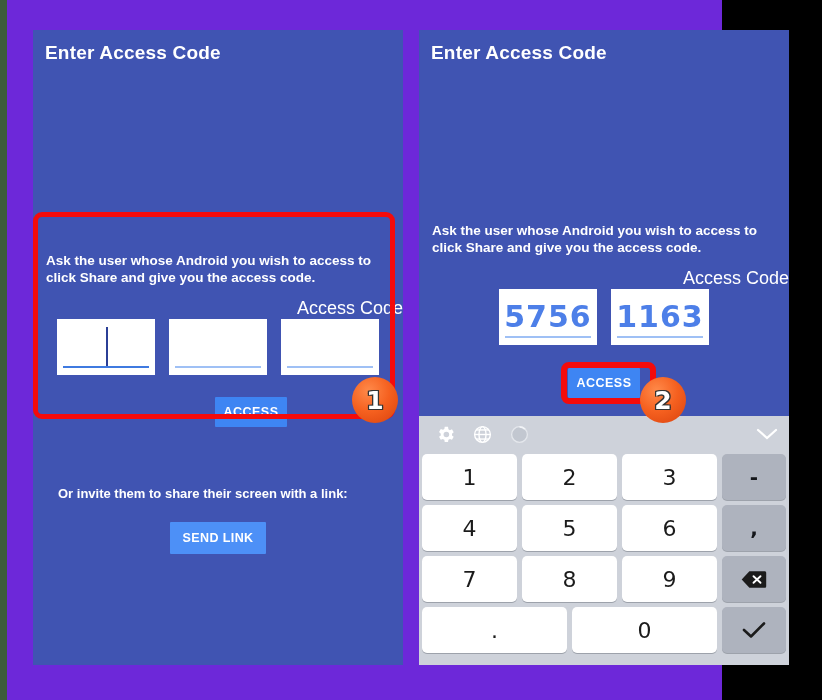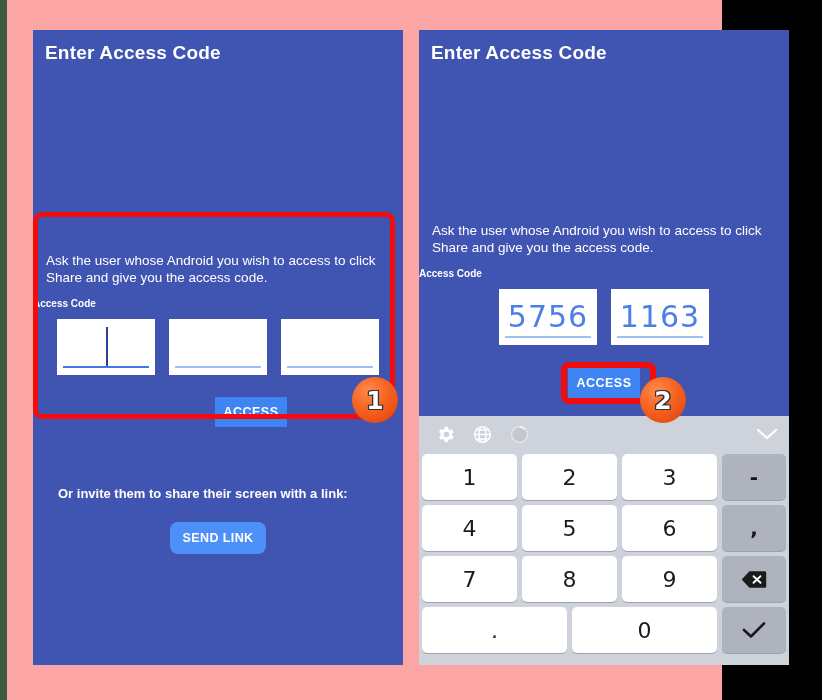--- a/index.html
+++ b/index.html
@@ -5,21 +5,21 @@
   html, body {
     margin: 0; padding: 0;
     background: #000000;
     width: 822px; height: 700px;
     overflow: hidden;
     font-family: "Liberation Sans", sans-serif;
   }
   #root {
     position: relative;
     width: 722px; height: 700px;
-    background: #fca5a5;
+    background: #6d28d9;
   }
   .edge-strip {
     position: absolute; left: 0; top: 0;
     width: 7px; height: 700px;
     background: #3d5c3d;
   }
 
   
   .panel {
     position: absolute;
@@ -35,30 +35,30 @@
     font-size: 19px;
     font-weight: bold;
     color: #ffffff;
     letter-spacing: .2px;
   }
   .instructions {
     position: absolute;
     left: 13px;
     width: 340px;
     font-size: 13.5px;
+    font-weight: bold;
+    color: #ffffff;
+    line-height: 17px;
+  }
+  .code-label {
+    position: absolute;
+    width: 370px;
+    text-align: right;
+    font-size: 18px;
     font-weight: normal;
-    color: #ffffff;
-    line-height: 17px;
-  }
-  .code-label {
-    position: absolute;
-    width: 370px;
-    text-align: left;
-    font-size: 10px;
-    font-weight: bold;
     color: #ffffff;
   }
   .code-fields {
     position: absolute;
     left: 0; width: 370px;
     display: flex;
     justify-content: center;
     gap: 14px;
   }
   .code-box {
@@ -128,21 +128,21 @@
     background: #4d90f7;
     color: #ffffff;
     font-size: 12.5px;
     font-weight: bold;
     letter-spacing: .4px;
     display: flex;
     align-items: center;
     justify-content: center;
     border: none;
     font-family: "Liberation Sans", sans-serif;
-    border-radius: 8px;
+    border-radius: 1px;
   }
 
   
   .hl-box {
     position: absolute;
     border: 5px solid #f40b0b;
     border-radius: 9px;
     box-sizing: border-box;
     pointer-events: none;
   }
@@ -273,21 +273,21 @@
     </div>
   </div>
 
   <div class="panel" id="panel-right">
     <div class="app-title">Enter Access Code</div>
 
     <div class="instructions" style="top:192px;">Ask the user whose Android you wish to access to click Share and give you the access code.</div>
 
     <div class="code-label" style="top:238px;">Access Code</div>
 
-    <div class="code-fields" style="top:259px;">
+    <div class="code-fields" style="top:259px;font-weight:bold;">
       <div class="code-box">
         <span class="value">5756</span>
         <span class="underline"></span>
       </div>
       <div class="code-box">
         <span class="value">1163</span>
         <span class="underline"></span>
       </div>
     </div>
 

